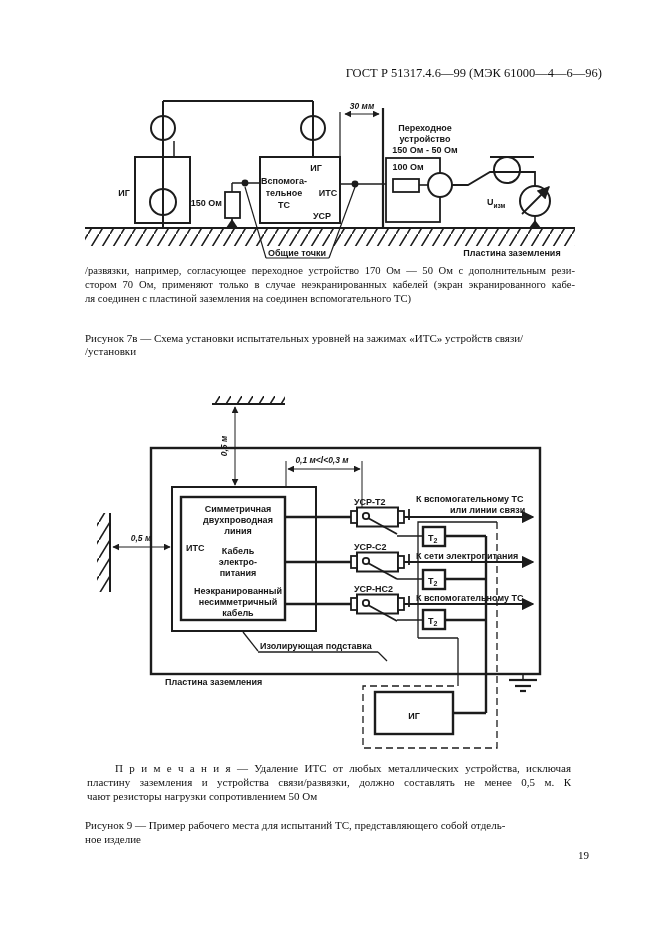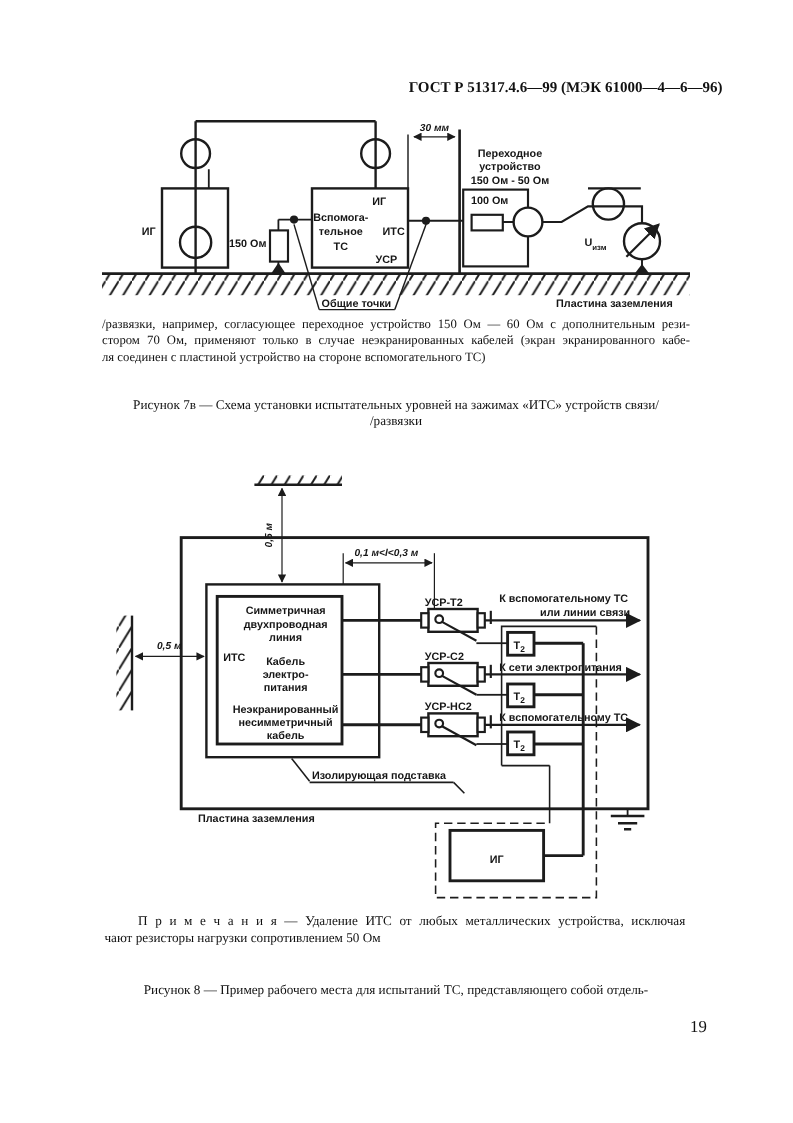--- a/index.html
+++ b/index.html
@@ -1,26 +1,26 @@
 <!DOCTYPE html>
 <html><head>
 <meta charset="utf-8">
 <style>
   html,body{margin:0;padding:0;background:#e8e8e8}
   .page{position:relative;width:661px;height:936px;background:#ffffff;
         font-family:"Liberation Serif",serif;color:#111;overflow:hidden}
   .abs{position:absolute}
-  .hdr{font-weight:bold;font-size:12.5px;white-space:nowrap}
+  .hdr{font-weight:normal;font-size:12.5px;white-space:nowrap}
   .note{font-size:10.6px;line-height:14.2px}
   .note8{font-size:11px;line-height:14.2px}
   .jline{text-align:justify;text-align-last:justify}
   .jfirst{text-indent:28px}
   .jlast{text-align-last:left}
-  .cap{font-size:11px;line-height:12.5px;text-align:center}
-  .pgnum{font-size:14px}
+  .cap{font-size:11px;line-height:12.5px;text-align:left}
+  .pgnum{font-size:11px}
   svg{position:absolute;left:0}
   svg text{font-family:"Liberation Sans",sans-serif;font-weight:bold;fill:#161616;font-size:9px}
   svg .dim{font-style:italic;font-size:8.5px}
   .st{stroke:#1c1c1c;fill:none;stroke-linecap:butt}
   .wf{stroke:#1c1c1c;fill:#fff}
   .fil{fill:#1c1c1c;stroke:none}
   .dash{stroke-dasharray:7 4}
 </style>
 </head>
 <body>
@@ -111,28 +111,28 @@
       <line class="st" stroke-width="1.8" x1="522" y1="214" x2="549" y2="187" marker-end="url(#a1)"></line>
       <line class="st" stroke-width="1.6" x1="535" y1="216" x2="535" y2="228"></line>
       <polygon class="fil" points="529,228 541,228 535,220"></polygon>
       <text x="487" y="205" font-size="10"><tspan>U</tspan><tspan font-size="6.5" dy="3">изм</tspan></text>
     </g>
 
     <text x="512" y="256" text-anchor="middle">Пластина заземления</text>
   </svg>
 
   <div class="abs note" style="left:85px;top:264px;width:490px">
-    <div class="jline">/развязки, например, согласующее переходное устройство 150 Ом — 60 Ом с дополнительным рези-</div>
+    <div class="jline">/развязки, например, согласующее переходное устройство 170 Ом — 50 Ом с дополнительным рези-</div>
     <div class="jline">стором 70 Ом, применяют только в случае неэкранированных кабелей (экран экранированного кабе-</div>
-    <div class="jline jlast">ля соединен с пластиной устройство на стороне вспомогательного ТС)</div>
+    <div class="jline jlast">ля соединен с пластиной заземления на соединен вспомогательного ТС)</div>
   </div>
 
   <div class="abs cap" style="left:85px;top:332px;width:490px">
     <div>Рисунок 7в — Схема установки испытательных уровней на зажимах «ИТС» устройств связи/</div>
-    <div>/развязки</div>
+    <div>/установки</div>
   </div>
 
 
   <svg width="661" height="372" viewBox="0 390 661 372" style="top:390px">
     <defs>
       <marker id="a2" viewBox="0 0 10 10" refX="9" refY="5" markerWidth="7" markerHeight="7" orient="auto-start-reverse">
         <path d="M0,0 L10,5 L0,10 z" fill="#1c1c1c"></path>
       </marker>
       <pattern id="h2" width="11" height="18" patternUnits="userSpaceOnUse">
         <line x1="11" y1="0" x2="0" y2="18" stroke="#1c1c1c" stroke-width="1.6"></line>
@@ -264,22 +264,24 @@
       <line class="st" stroke-width="1.3" x1="258" y1="652" x2="378" y2="652"></line>
       <line class="st" stroke-width="1.3" x1="378" y1="652" x2="387" y2="661"></line>
       <text x="260" y="649">Изолирующая подставка</text>
     </g>
 
     <text x="165" y="685">Пластина заземления</text>
   </svg>
 
   <div class="abs note8" style="left:87px;top:761px;width:484px">
     <div class="jline jfirst">П р и м е ч а н и я — Удаление ИТС от любых металлических устройства, исключая</div>
+    <div class="jline">пластину заземления и устройства связи/развязки, должно составлять не менее 0,5 м. К</div>
     <div class="jline jlast">чают резисторы нагрузки сопротивлением 50 Ом</div>
   </div>
 
   <div class="abs cap" style="left:85px;top:818px;width:490px;line-height:14px">
-    <div>Рисунок 8 — Пример рабочего места для испытаний ТС, представляющего собой отдель-</div>
+    <div>Рисунок 9 — Пример рабочего места для испытаний ТС, представляющего собой отдель-</div>
+    <div>ное изделие</div>
   </div>
 
   <div class="abs pgnum" style="top:849px;right:72px">19</div>
 
 </div>
 
 </body></html>

